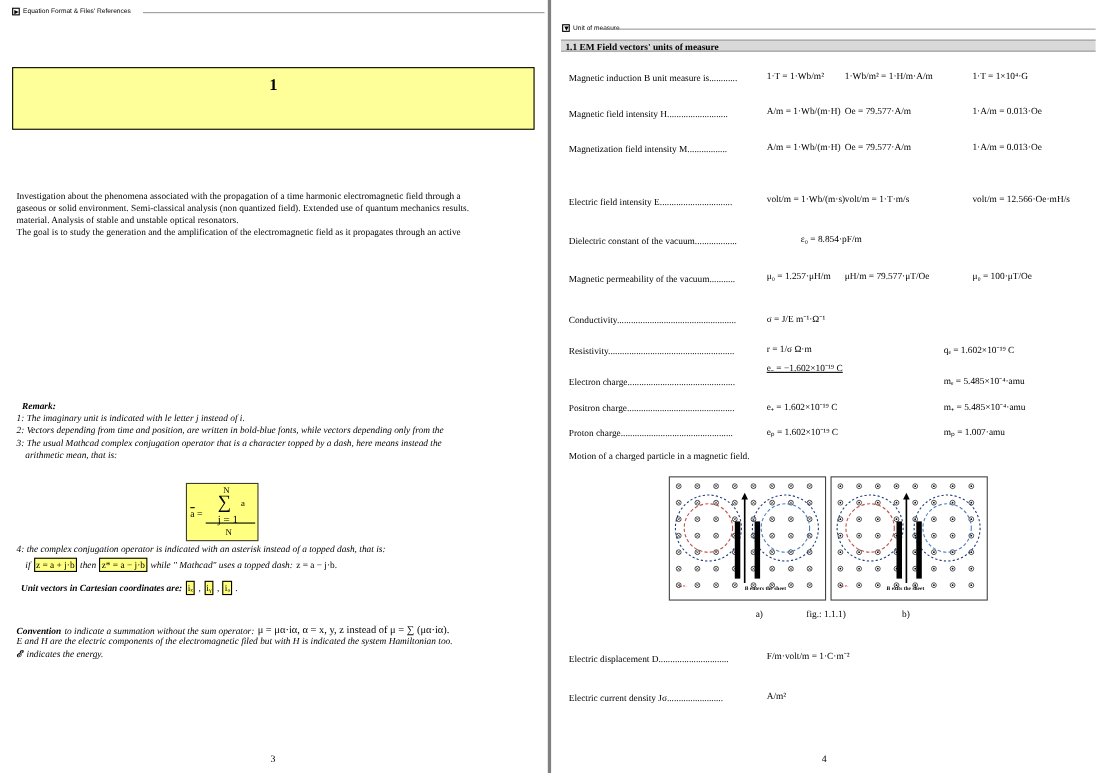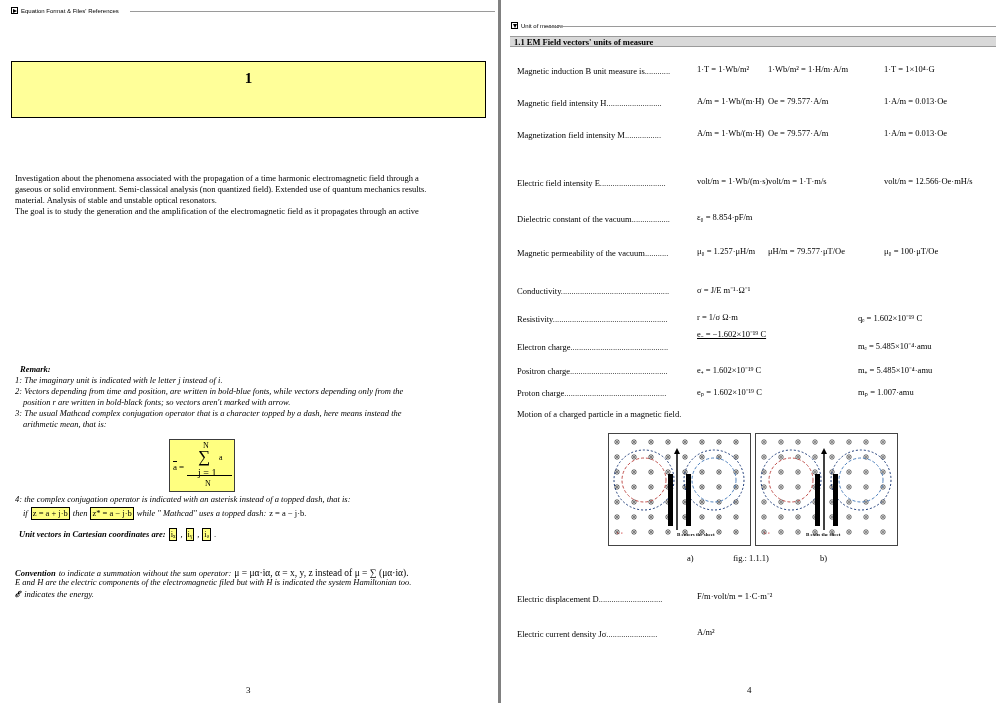--- a/index.html
+++ b/index.html
@@ -48,21 +48,20 @@
     <div>Investigation about the phenomena associated with the propagation of a time harmonic electromagnetic field through a</div>
     <div>gaseous or solid environment. Semi-classical analysis (non quantized field). Extended use of quantum mechanics results.</div>
     <div>material. Analysis of stable and unstable optical resonators.</div>
     <div>The goal is to study the generation and the amplification of the electromagnetic field as it propagates through an active</div>
   </div>
 
   <div class="abs small remark">
     <div class="h" style="padding-left:5px;">Remark:</div>
     <div class="it">1: The imaginary unit is indicated with le letter j instead of i.</div>
     <div class="it">2: Vectors depending from time and position, are written in bold-blue fonts, while vectors depending only from the</div>
-    <div class="it" style="padding-left:8px;">position r are written in bold-black fonts; so vectors aren't marked with arrow.</div>
     <div class="it">3: The usual Mathcad complex conjugation operator that is a character topped by a dash, here means instead the</div>
     <div class="it" style="padding-left:8px;">arithmetic mean, that is:</div>
   </div>
 
   <div class="mean-box">
     <div style="position:absolute; left:33px; top:1px; font-size:8px;">N</div>
     <div style="position:absolute; left:28px; top:8px; font-size:17px; line-height:17px;">∑</div>
     <div style="position:absolute; left:49px; top:13px; font-size:8px;">a</div>
     <div style="position:absolute; left:28px; top:27px; font-size:10px;">j = 1</div>
     <div style="position:absolute; left:3px; top:22px; font-size:9px; text-decoration: overline;">a</div>
@@ -124,21 +123,21 @@
     <div class="eq" style="left: 884px; top: 96px;">1·A/m = 0.013·Oe</div>
     <div class="row" style="top: 130px;">Magnetization field intensity M.................</div>
     <div class="eq" style="left: 697px; top: 128px;">A/m = 1·Wb/(m·H)</div>
     <div class="eq" style="left: 768px; top: 128px;">Oe = 79.577·A/m</div>
     <div class="eq" style="left: 884px; top: 128px;">1·A/m = 0.013·Oe</div>
     <div class="row" style="top: 178px;">Electric field intensity E...............................</div>
     <div class="eq" style="left: 697px; top: 176px;">volt/m = 1·Wb/(m·s)</div>
     <div class="eq" style="left: 768px; top: 176px;">volt/m = 1·T·m/s</div>
     <div class="eq" style="left: 884px; top: 176px;">volt/m = 12.566·Oe·mH/s</div>
     <div class="row" style="top: 214px;">Dielectric constant of the vacuum..................</div>
-    <div class="eq" style="left: 697px; top: 212px;">ε₀ = 8.854·pF/m</div>
+    <div class="eq" style="left: 728px; top: 212px;">ε₀ = 8.854·pF/m</div>
     <div class="row" style="top: 248px;">Magnetic permeability of the vacuum...........</div>
     <div class="eq" style="left: 697px; top: 246px;">μ₀ = 1.257·μH/m</div>
     <div class="eq" style="left: 768px; top: 246px;">μH/m = 79.577·μT/Oe</div>
     <div class="eq" style="left: 884px; top: 246px;">μ₀ = 100·μT/Oe</div>
     <div class="row" style="top: 286px;">Conductivity...................................................</div>
     <div class="eq" style="left: 697px; top: 284px;">σ = J/E    m⁻¹·Ω⁻¹</div>
     <div class="row" style="top: 314px;">Resistivity......................................................</div>
     <div class="eq" style="left: 697px; top: 312px;">r = 1/σ    Ω·m</div>
     <div class="eq" style="left: 858px; top: 312px;">qₑ = 1.602×10⁻¹⁹ C</div>
     <div class="row" style="top: 342px;">Electron charge..............................................</div>

